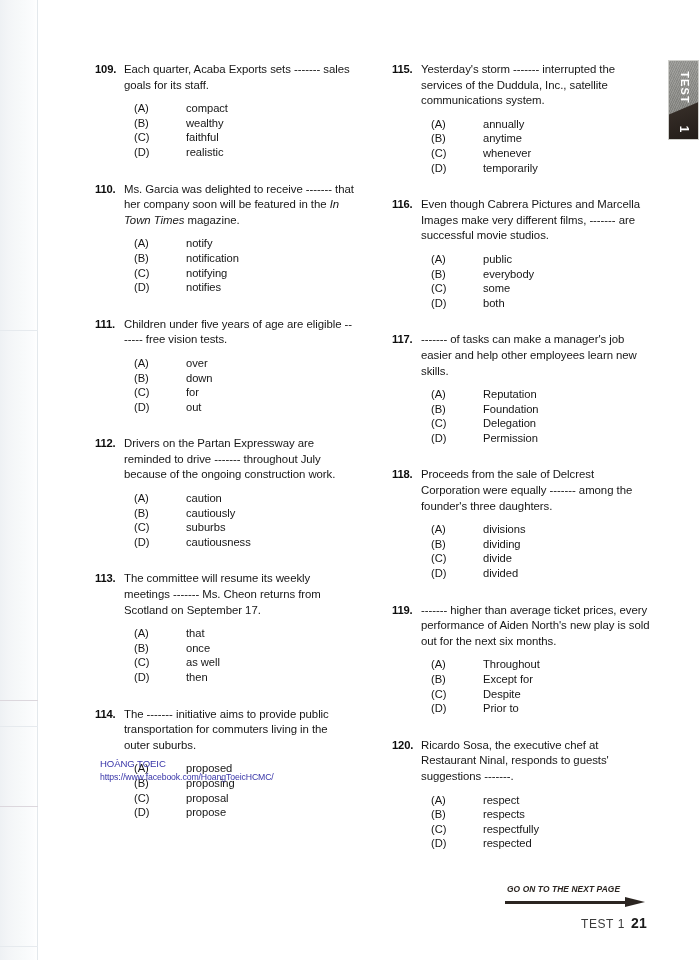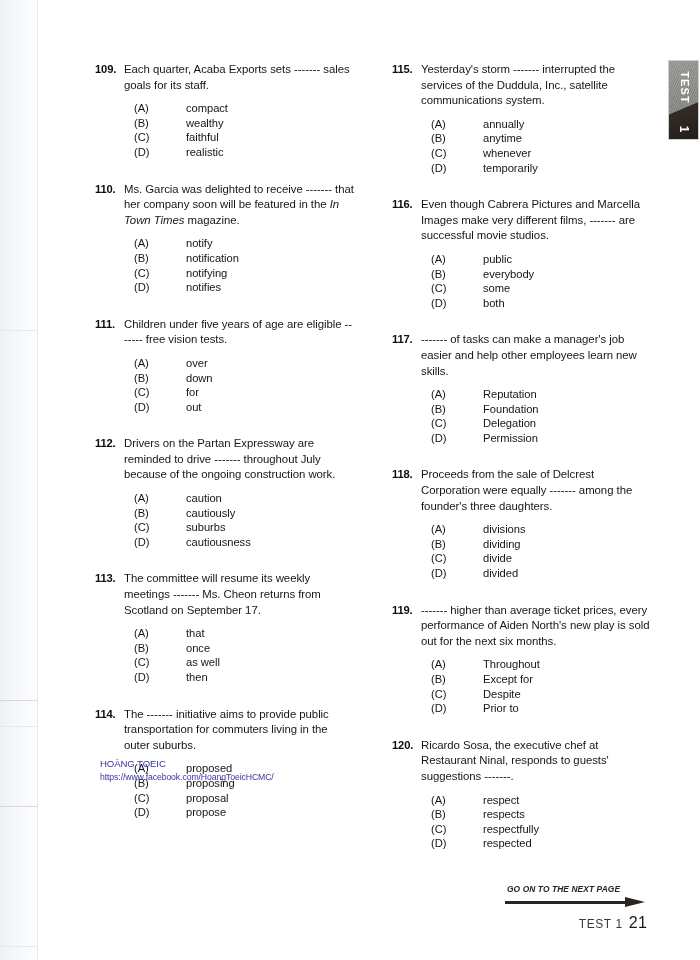--- a/index.html
+++ b/index.html
@@ -217,22 +217,22 @@
     width: 187px;
     text-align: right;
     white-space: nowrap;
   }
   .page-footer-label .test-label {
     font-size: 12px;
     letter-spacing: 0.6px;
     color: #3a3a3a;
   }
   .page-footer-label .page-num {
-    font-size: 16px;
-    font-weight: normal;
+    font-size: 14px;
+    font-weight: bold;
     letter-spacing: 0.2px;
     color: #1a1a1a;
     margin-left: 6px;
   }
 </style>
 </head>
 <body>
 
 <div class="scan-edge">
   <div class="scan-edge-line" style="left:37px;"></div>

